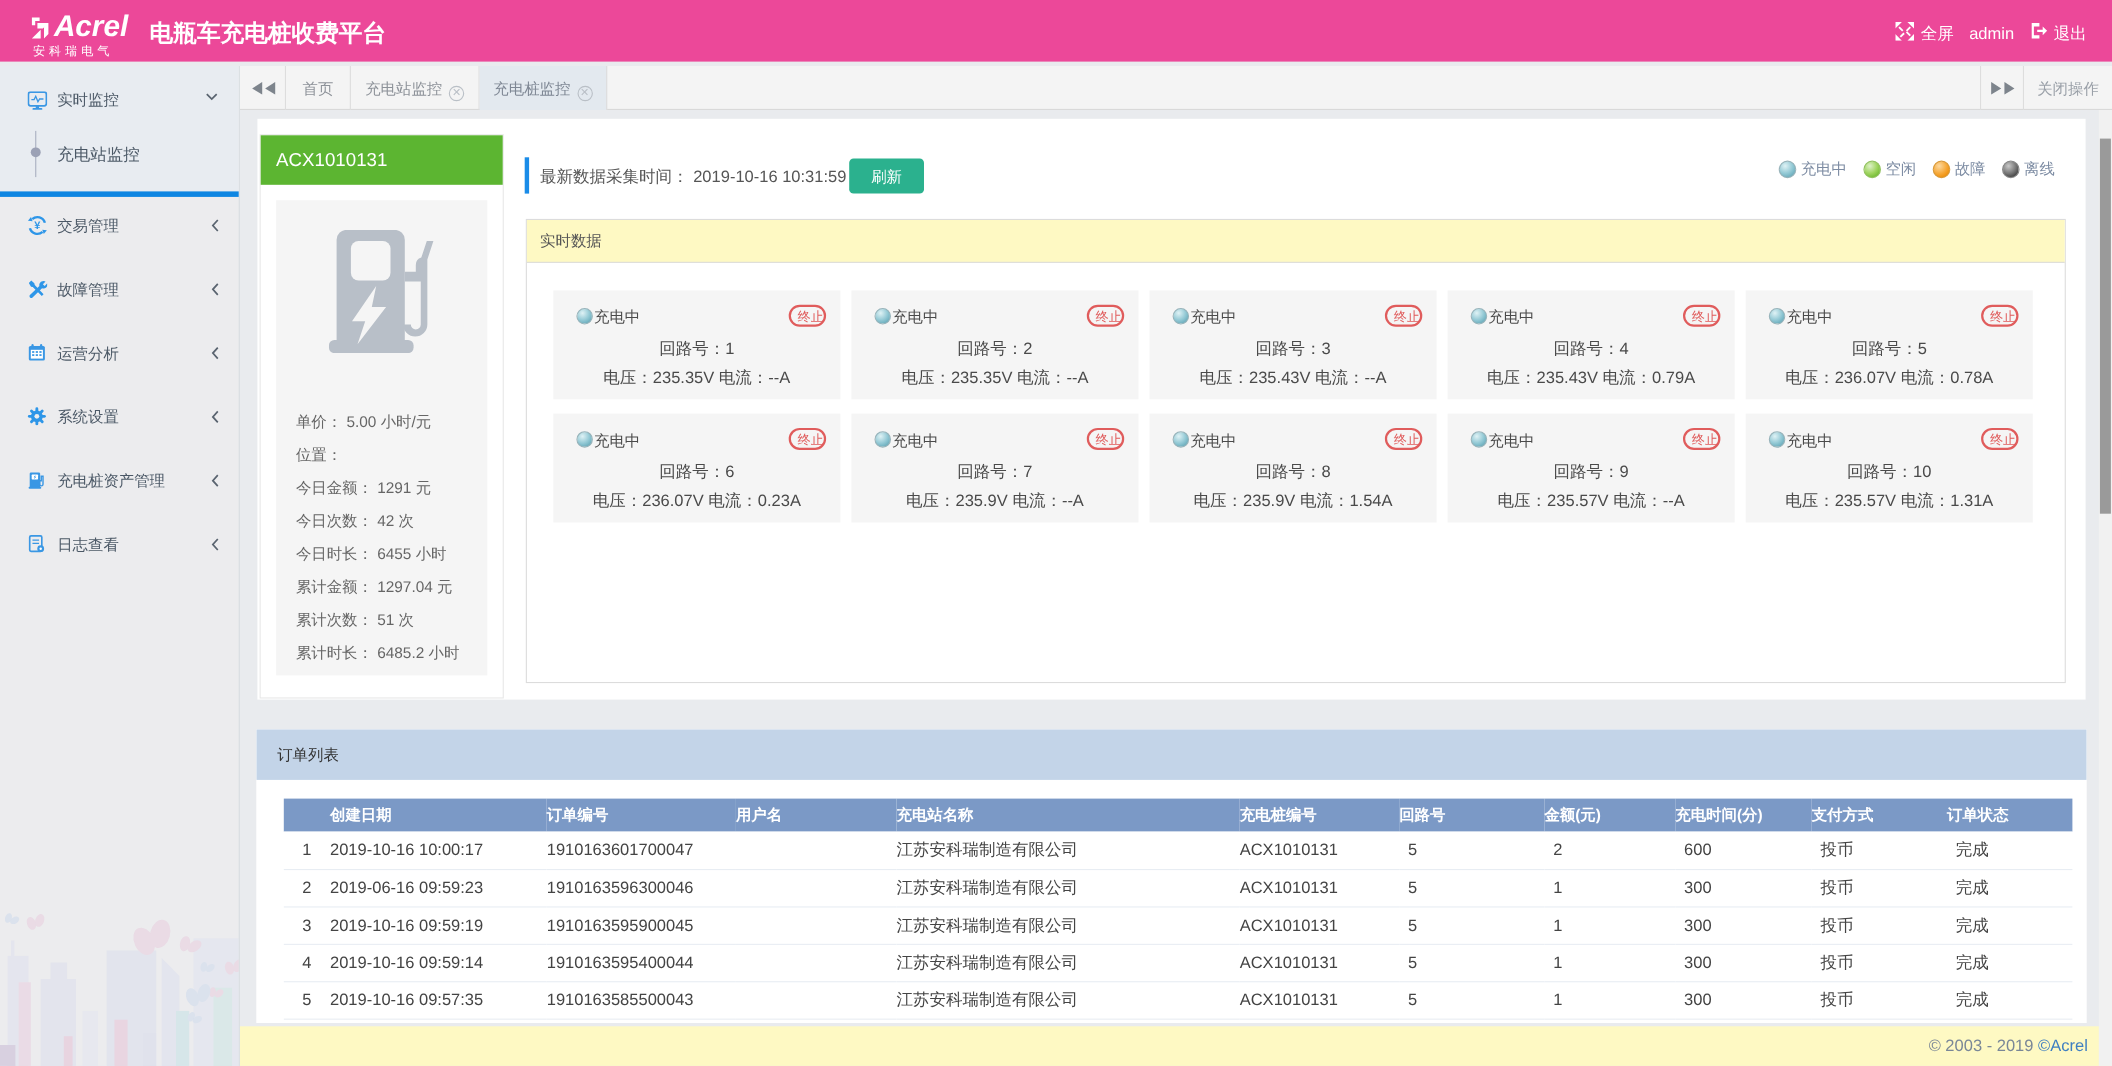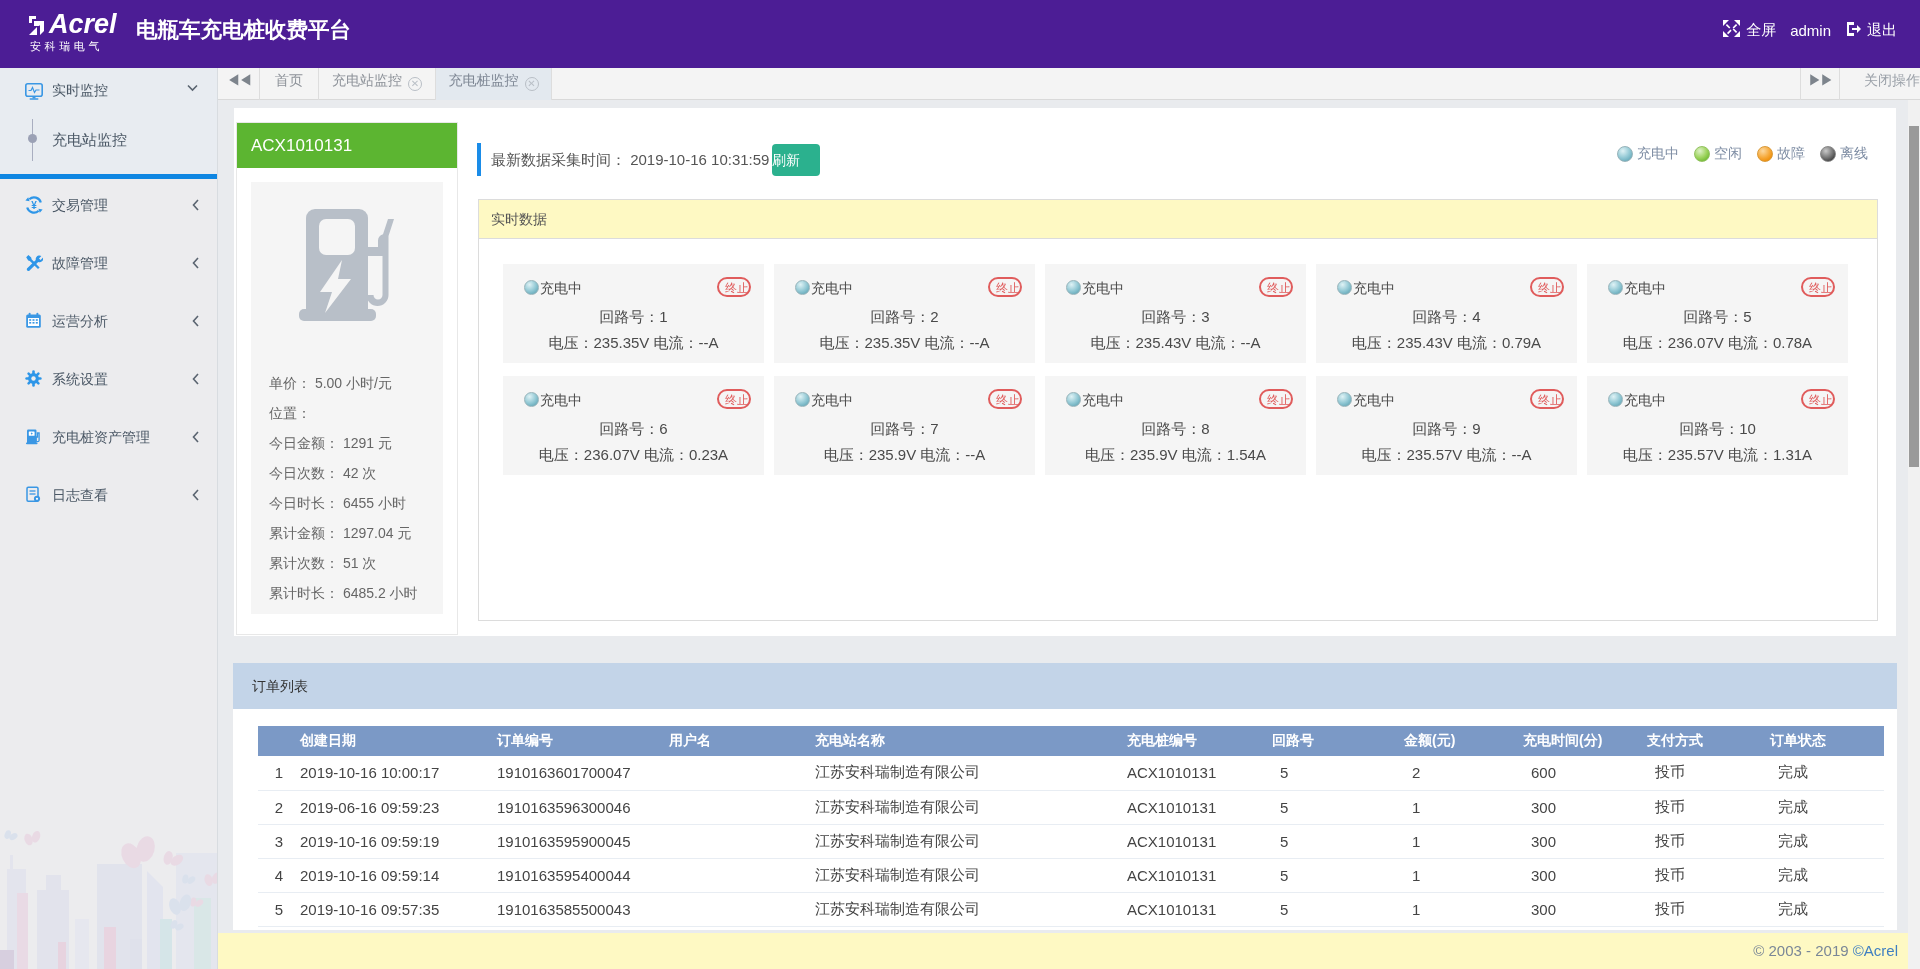--- a/index.html
+++ b/index.html
@@ -1,21 +1,21 @@
 <!DOCTYPE html>
 <html lang="zh"><head>
 <meta charset="utf-8">
 <title>电瓶车充电桩收费平台</title>
 <style>
 * { margin:0; padding:0; box-sizing:border-box; }
 html,body { width:1920px; height:969px; overflow:hidden; font-family:"Liberation Sans",sans-serif; }
 body { position:relative; background:#e9ebee; }
 
 
-.topbar { position:absolute; left:0; top:0; width:1920px; height:68px; background:#4c1d95; z-index:30; }
+.topbar { position:absolute; left:0; top:0; width:1920px; height:56px; background:#ec4899; z-index:30; }
 .logo { position:absolute; left:28px; top:8px; width:200px; height:44px; color:#fff; }
 .logo .acrel { position:absolute; left:21px; top:1px; font-size:27px; font-weight:bold; font-style:italic; letter-spacing:0px; }
 .logo .sub { position:absolute; left:2px; top:31px; font-size:11px; letter-spacing:3.6px; white-space:nowrap; }
 .logo svg { position:absolute; left:0; top:3px; }
 .apptitle { position:absolute; left:136px; top:0; height:60px; line-height:60px; color:#fff; font-size:21.5px; font-weight:bold; }
 .topright { position:absolute; right:23px; top:0; height:60px; display:flex; align-items:center; color:#fff; font-size:15px; }
 .topright .fs-icon { margin-right:6px; display:inline-block; }
 .topright .gap { margin-right:14px; }
 .topright .admin { margin-right:14px; }
 
@@ -51,21 +51,21 @@
 
 .leftcard { position:absolute; left:2px; top:14px; width:222px; height:513px; border:1px solid #e8e8e8; background:#fff; }
 .leftcard .ghead { position:absolute; left:0; top:0; width:220px; height:45px; background:#5cb531; color:#fff; font-size:17px; line-height:45px; padding-left:14px; }
 .leftcard .gbox { position:absolute; left:14px; top:59px; width:192px; height:432px; background:#f5f5f5; }
 .gbox .stats { position:absolute; left:18px; top:186px; width:174px; font-size:14px; color:#666; }
 .gbox .stats div { height:30px; line-height:30px; white-space:nowrap; }
 .pumpicon { position:absolute; left:48px; top:27px; }
 
 .headrow-bar { position:absolute; left:243px; top:35px; width:4px; height:33px; background:#1a8ce8; }
 .headrow-text { position:absolute; left:257px; top:43px; font-size:15px; color:#555; }
-.refreshbtn { position:absolute; left:538px; top:36px; width:48px; height:32px; background:#2bb18e; border-radius:4px; color:#fff; font-size:14px; line-height:32px; }
+.refreshbtn { position:absolute; left:538px; top:36px; width:68px; height:32px; background:#2bb18e; border-radius:4px; color:#fff; font-size:14px; text-align:center; line-height:32px; }
 .legend { position:absolute; right:28px; top:34px; height:24px; display:flex; align-items:center; font-size:14px; color:#7d8ca3; }
 .lb { width:16px; height:16px; border-radius:50%; margin-right:4px; }
 .lb-sp { margin-left:15px; }
 .ball-blue { background:radial-gradient(circle at 35% 28%, #dff2f5, #93c9d5 50%, #64a8b8 85%, #5d9fb0); border:1px solid #97b3ba; }
 .ball-green { background:radial-gradient(circle at 35% 28%, #def1c8, #9ed45e 50%, #6cb82e 85%); border:1px solid #93c261; }
 .ball-orange { background:radial-gradient(circle at 35% 28%, #fcd9a0, #f6a93a 50%, #ee8a00 85%); border:1px solid #d99a3a; }
 .ball-dark { background:radial-gradient(circle at 35% 28%, #c9c9c9, #777 50%, #383838 85%); border:1px solid #888; }
 
 .rt-panel { position:absolute; left:244px; top:91px; width:1400px; height:422px; border:1px solid #dcdcdc; background:#fff; }
 .rt-head { height:39px; background:#fef9c3; border-bottom:1px solid #dcdcdc; font-size:14px; color:#555; line-height:39px; padding-left:12px; }
@@ -315,21 +315,21 @@
     </g>
   </svg>
 </div>
 
 <div class="tabbar">
   <div class="tcell" style="left:0;width:42px;text-align:center;line-height:40px;"><span style="color:#7d848c;font-size:14px;letter-spacing:-2px;">◀◀</span></div>
   <div class="tcell" style="left:42px;width:59px;text-align:center;line-height:40px;"><span class="tabtext">首页</span></div>
   <div class="tcell" style="left:101px;width:117px;text-align:center;line-height:40px;"><span class="tabtext">充电站监控</span><span class="closec">✕</span></div>
   <div class="tcell tab-active" style="left:218px;width:116px;text-align:center;line-height:40px;"><span class="tabtext" style="color:#7e8794;">充电桩监控</span><span class="closec">✕</span></div>
   <div class="tcell" style="left:1582px;width:40px;text-align:center;line-height:40px;border-left:1px solid #ddd;"><span style="color:#7d848c;font-size:14px;letter-spacing:-2px;">▶▶</span></div>
-  <div class="tcell" style="left:1622px;width:80px;text-align:right;line-height:40px;border-right:none;"><span class="tabtext" style="color:#9aa0a8;">关闭操作</span></div>
+  <div class="tcell" style="left:1622px;width:80px;text-align:center;line-height:40px;border-right:none;"><span class="tabtext" style="color:#9aa0a8;">关闭操作</span></div>
 </div>
 
 <div class="main-container">
   <div class="leftcard">
     <div class="ghead">ACX1010131</div>
     <div class="gbox">
       <svg class="pumpicon" width="96" height="112" viewBox="0 0 96 112">
         <g fill="#b8bfc8">
           <path d="M16 0 h44 a9 9 0 0 1 9 9 v91 h-62 v-91 a9 9 0 0 1 9-9z"></path>
           <rect x="0" y="100" width="77" height="12" rx="5"></rect>

